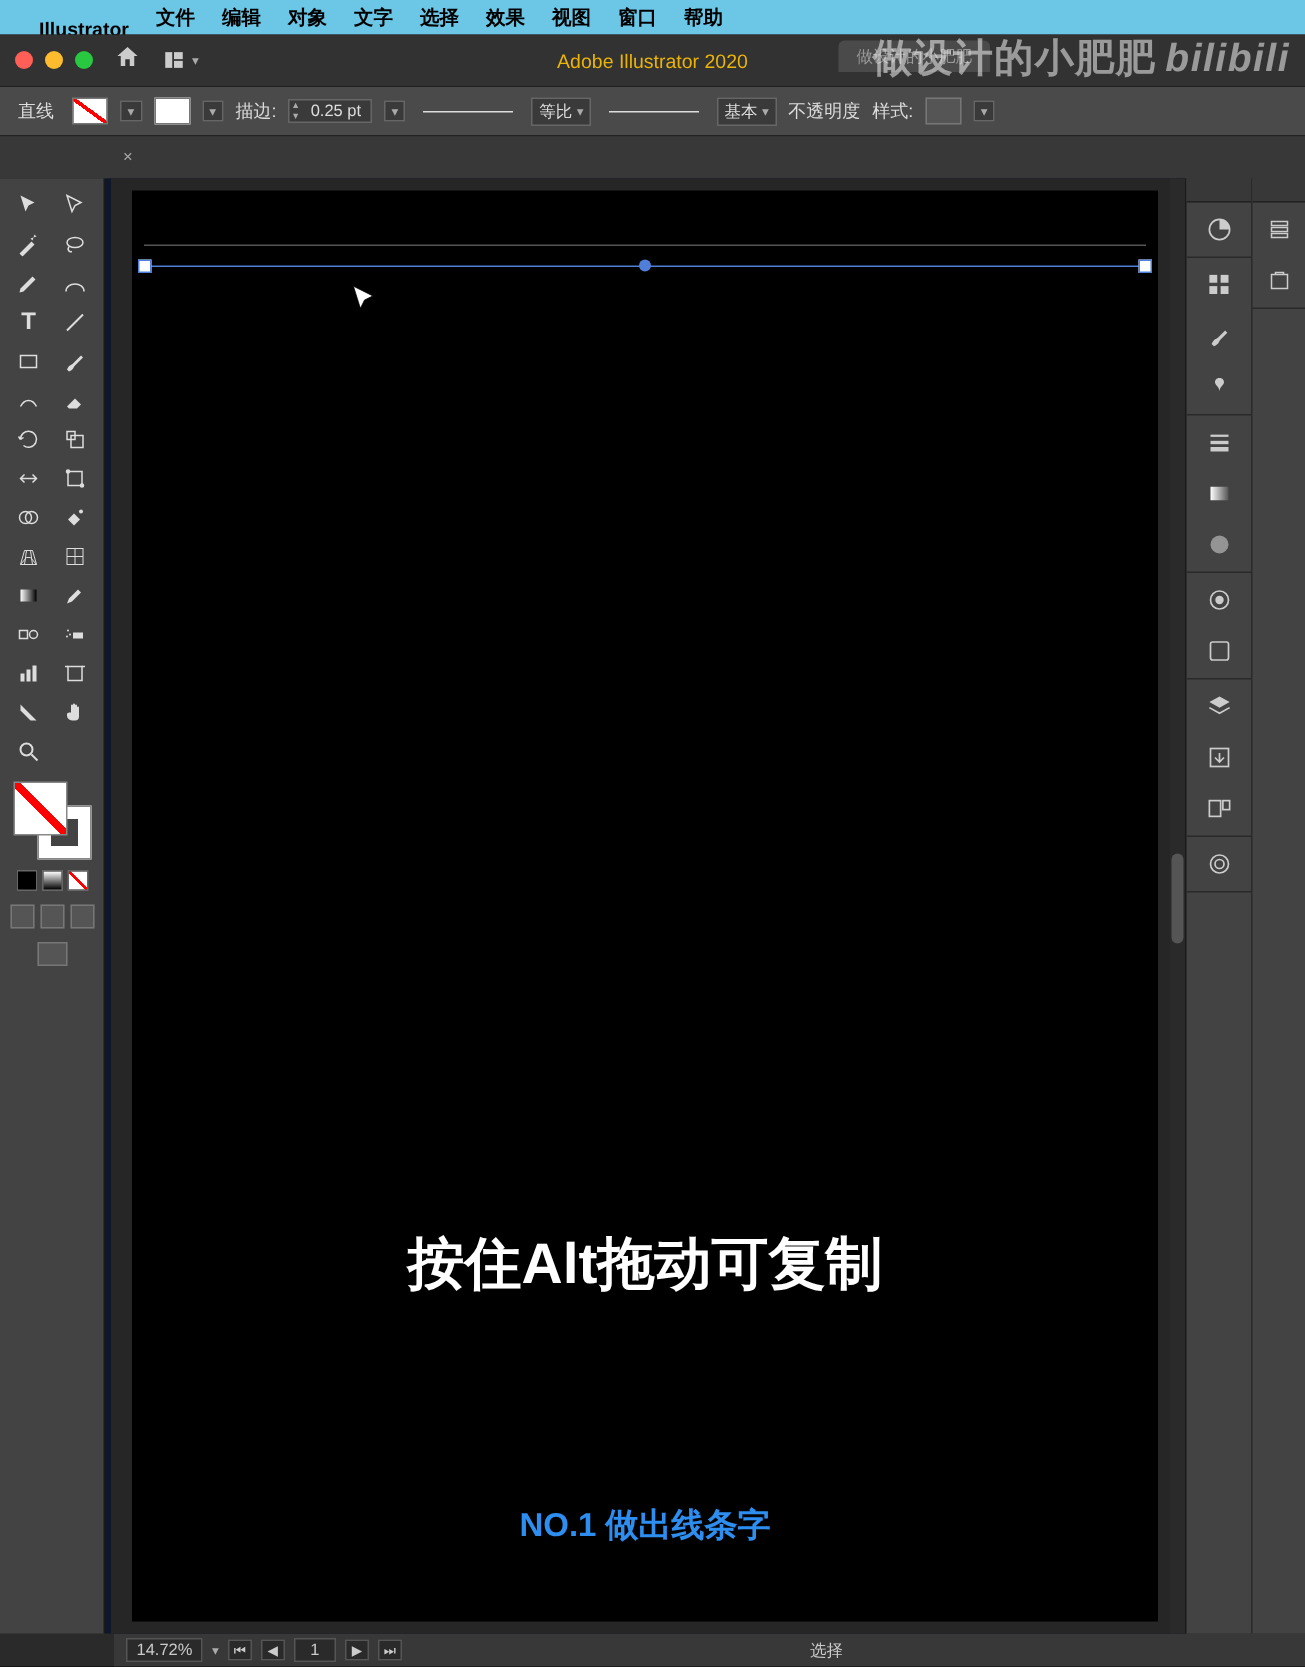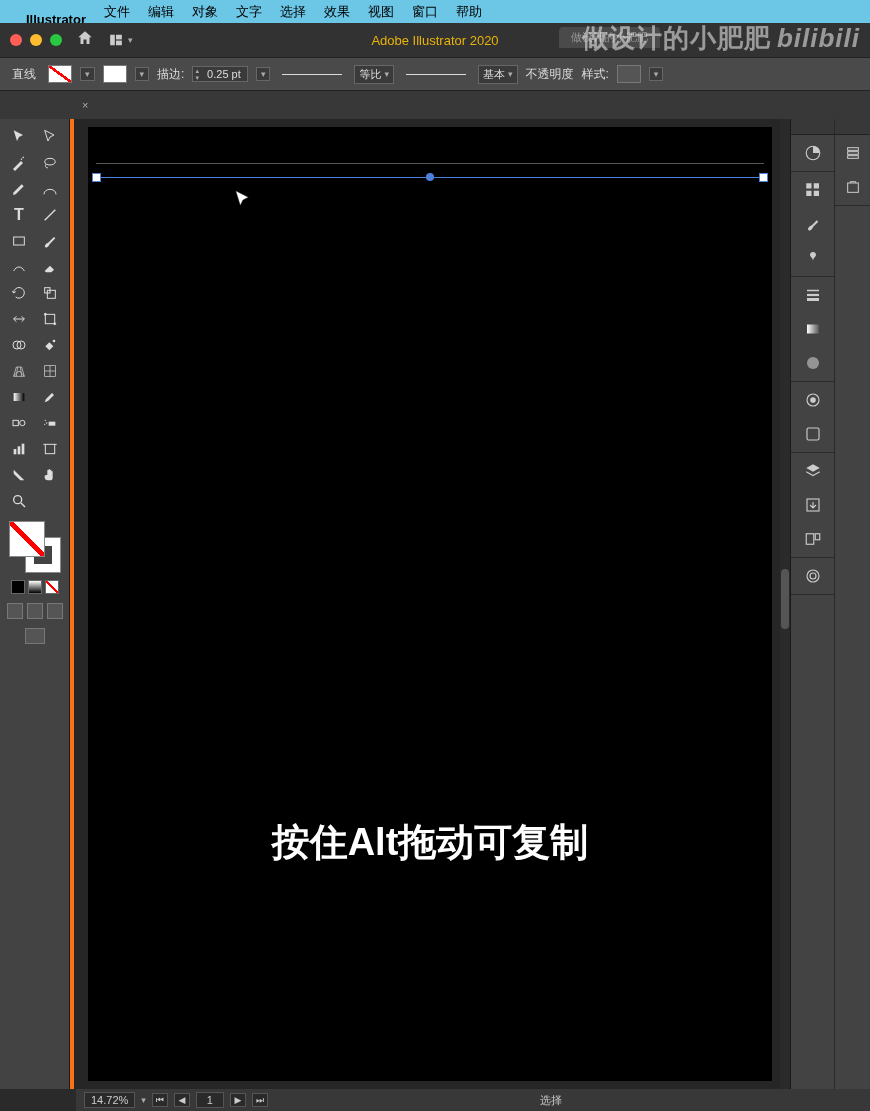--- a/index.html
+++ b/index.html
@@ -2,21 +2,21 @@
 <html><head>
 <meta charset="utf-8">
 <style>
 * { margin: 0; padding: 0; box-sizing: border-box; font-family: -apple-system, "Helvetica Neue", Arial, sans-serif; }
 body { width: 870px; height: 1111px; background: #2a2a2a; overflow: hidden; position: relative; }
 
 
 .menubar { height: 23px; background: #6cc7e6; display: flex; align-items: center; padding: 0 8px; font-size: 13px; gap: 18px; }
 .menubar .apple { font-size: 14px; }
 .menubar .app-name { font-weight: 600; margin-top: 15px; }
-.menubar span { cursor: default; }
+.menubar span { cursor: default; font-weight: bold; }
 
 
 .app-bar { height: 34px; background: #323232; display: flex; align-items: center; padding: 0 10px; position: relative; }
 .traffic { display: flex; gap: 8px; }
 .tl { width: 12px; height: 12px; border-radius: 50%; }
 .tl.red { background: #ff5f57; }
 .tl.yel { background: #febc2e; }
 .tl.grn { background: #28c840; }
 .home-icon { margin-left: 14px; color: #ccc; font-size: 16px; }
 .layout-icon { margin-left: 14px; color: #ccc; font-size: 14px; display:flex; align-items:center; gap:4px;}
@@ -55,21 +55,21 @@
 .stroke-box { position:absolute; bottom:0; right:0; width:36px; height:36px; background:#fff; border:1px solid #888;}
 .stroke-box::after { content:""; position:absolute; inset:8px; background:#434343;}
 .mini-swatches { display:flex; gap:3px; margin-top:4px;}
 .mini-swatches div { width:14px; height:14px; border:1px solid #666;}
 .ms-black{background:#000;} .ms-grad{background:linear-gradient(#fff,#000);} .ms-none{background: linear-gradient(to top right, #fff 0%, #fff 45%, #f00 45%, #f00 55%, #fff 55%, #fff 100%);}
 .draw-modes { display:flex; gap:4px; margin-top:6px;}
 .draw-modes div { width:16px; height:16px; border:1px solid #777; background:#555;}
 .screen-mode { margin-top:6px; display:flex; gap:2px;}
 .screen-mode div{width:20px;height:16px;background:#555;border:1px solid #777;}
 
-.canvas-wrap { flex:1; background:#f97316; display:flex; flex-direction:column; position:relative;}
+.canvas-wrap { flex:1; background:#0f172a; display:flex; flex-direction:column; position:relative;}
 .canvas-inner { flex:1; background:#262626; position:relative; margin:0 4px;}
 .artboard { position:absolute; left:14px; top:8px; right:14px; bottom:8px; background:#000; }
 .sel-line { position:absolute; top:50px; left:8px; right:8px; height:1px; background:#4f7fd8;}
 .sel-line::before, .sel-line::after { content:""; position:absolute; width:7px; height:7px; background:#fff; border:1px solid #4f7fd8; top:-4px;}
 .sel-line::before{left:-4px;} .sel-line::after{right:-4px;}
 .sel-mid { position:absolute; left:50%; top:-4px; width:8px; height:8px; background:#4f7fd8; border-radius:50%; transform:translateX(-50%);}
 .cursor-ptr { position:absolute; top:62px; left:144px; color:#fff; font-size:18px; pointer-events:none;}
 .cursor-ptr svg{width:22px;height:22px;}
 .guide-line { position:absolute; top:36px; left:8px; right:8px; height:1px; background:#555;}
 
@@ -393,20 +393,21 @@
         <div class="guide-line"></div>
         <div class="sel-line">
           <div class="sel-mid"></div>
         </div>
         <div class="cursor-ptr">
           <svg viewBox="0 0 24 24" fill="#fff" stroke="#000" stroke-width="0.5">
               <path d="M4 2l5 16 3-6 6-3z"></path>
             </svg>
         </div>
         <div class="big-text">按住Alt拖动可复制</div>
+        <div class="sub-text">NO.1 做出线条字</div>
       </div>
     </div>
     <div class="scroll-v">
       <div class="thumb"></div>
     </div>
   </div>
 
   <div class="right-side">
     <div class="right-panels">
       <div class="collapse-handle"></div>

